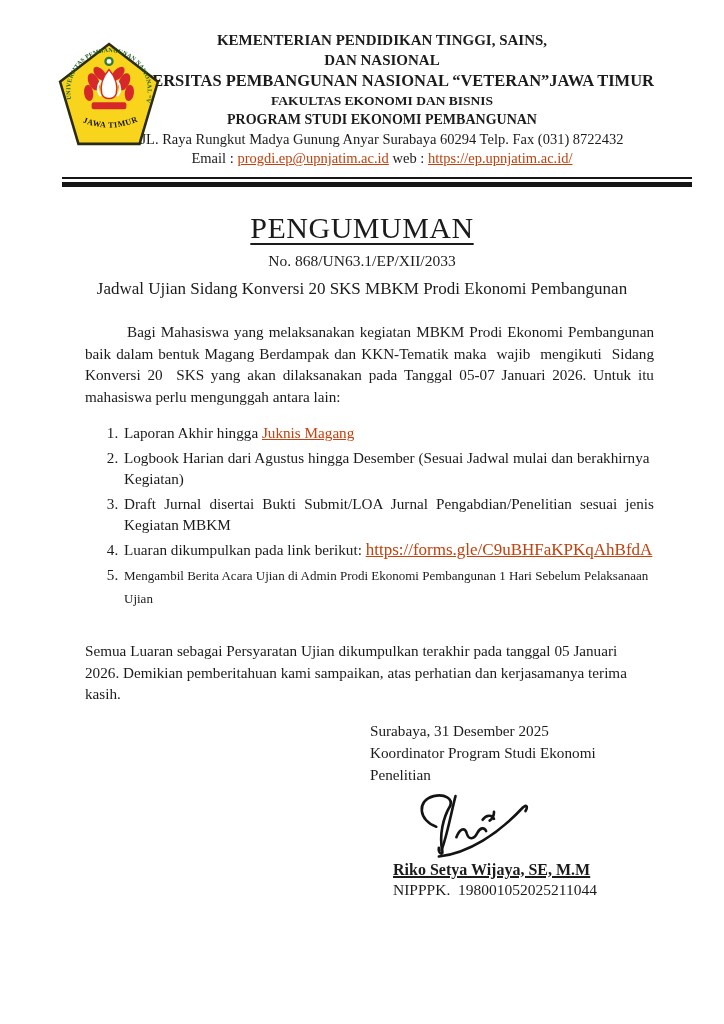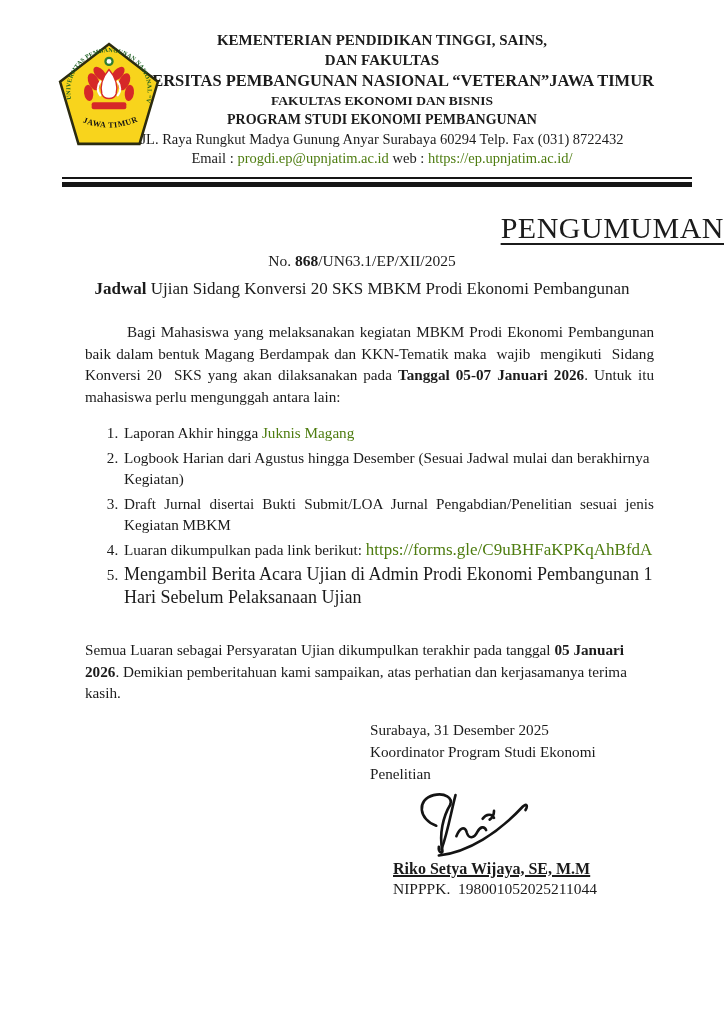--- a/index.html
+++ b/index.html
@@ -2,21 +2,21 @@
 <html><head>
 <meta charset="utf-8">
 <style>
   html,body{margin:0;padding:0;}
   body{
     width:724px;height:1024px;background:#ffffff;color:#1b1b1b;
     font-family:"Liberation Serif","DejaVu Serif",serif;
     overflow:hidden;position:relative;
   }
   .pre{white-space:pre-wrap;}
-  a{color:#4d7c0f;cursor:pointer;}
+  a{color:#c2410c;text-decoration:underline;cursor:pointer;}
 
   
   .letterhead{position:relative;padding-top:30px;}
   .logo{position:absolute;left:56px;top:40px;width:106px;height:110px;}
   .head-text{margin:0 65px 0 105px;text-align:center;line-height:1;}
   .h-line1,.h-line2{font-weight:bold;font-size:15px;line-height:20px;}
   .h-line3{font-weight:bold;font-size:16.5px;line-height:22px;}
   .h-line4{font-weight:bold;font-size:13.5px;line-height:18px;}
   .h-line5{font-weight:bold;font-size:14px;line-height:19px;}
   .h-addr{font-size:14.5px;line-height:19px;margin-top:1px;}
@@ -24,50 +24,50 @@
 
   .rule{
     margin:9px 32px 0 62px;height:3px;
     border-top:2px solid #151515;border-bottom:5px solid #151515;
   }
 
   
   .title-block{text-align:center;margin-top:24px;}
   .doc-title{
     font-size:30px;letter-spacing:.5px;font-weight:normal;margin:0;
-    text-decoration:underline;text-decoration-thickness:2px;text-underline-offset:5px;text-align:right;
+    text-decoration:underline;text-decoration-thickness:2px;text-underline-offset:5px;
   }
   .doc-no{font-size:15.5px;margin-top:7px;}
   .tentang{font-size:15.5px;margin-top:21px;}
   .subject{font-size:17px;margin-top:9px;}
 
   
   .content{margin:0 70px 0 85px;}
   .intro{
     margin-top:22px;font-size:15.2px;line-height:21.5px;
     text-align:justify;text-indent:42px;
   }
   ol.req{margin:7px 0 0 0;padding-left:37px;font-size:15.2px;}
   ol.req li{line-height:21.5px;padding-left:2px;margin-bottom:3px;}
   ol.req li.justify{text-align:justify;}
   ol.req li .biglink{font-size:17px;}
-  ol.req li.item5{font-size:18px;line-height:23px;}
+  ol.req li.item5{font-size:13px;line-height:23px;}
   ol.req li.item5::marker{font-size:15.2px;}
 
   .closing{margin-top:30px;font-size:15.2px;line-height:21.5px;}
 
   
   .sign-head{margin-left:285px;margin-top:14px;font-size:15.2px;line-height:22px;}
   .signature-wrap{margin-left:313px;margin-top:4px;height:70px;}
   .sign-name{
     margin-left:308px;font-size:16px;font-weight:bold;
     text-decoration:underline;text-decoration-thickness:1.5px;line-height:20px;
   }
   .sign-nip{margin-left:308px;font-size:15.5px;line-height:20px;}
-  .b{font-weight:bold;}
+  .b{font-weight:normal;}
 </style>
 </head>
 <body>
 
 <div class="letterhead">
   <svg class="logo" viewBox="0 0 104 108">
     <polygon points="52,4 100,41 82,102 22,102 4,41" fill="#f8d41c" stroke="#2b2b10" stroke-width="2.5"></polygon>
     <defs>
       <path id="arcTop" d="M 16,62 A 38 38 0 1 1 88,62" fill="none"></path>
       <path id="arcBottom" d="M 24,80 Q 52,92 80,80" fill="none"></path>
@@ -87,34 +87,34 @@
     <circle cx="52" cy="21" r="3.5" fill="#ffffff" stroke="#2e7d32" stroke-width="2.2"></circle>
     <path d="M 52,29 C 46,36 43,45 45,53 C 47,59 57,59 59,53 C 61,45 58,36 52,29 Z" fill="#ffffff" stroke="#d62828" stroke-width="1.4"></path>
     <path d="M 44,40 C 40,45 40,51 44,55 M 60,40 C 64,45 64,51 60,55" fill="none" stroke="#ffffff" stroke-width="2"></path>
     <text font-size="8" font-weight="bold" fill="#141414" letter-spacing="0.6">
       <textPath href="#arcBottom" startOffset="2">JAWA TIMUR</textPath>
     </text>
   </svg>
 
   <div class="head-text">
     <div class="h-line1">KEMENTERIAN PENDIDIKAN TINGGI, SAINS,</div>
-    <div class="h-line2">DAN FAKULTAS</div>
+    <div class="h-line2">DAN NASIONAL</div>
     <div class="h-line3">UNIVERSITAS PEMBANGUNAN NASIONAL “VETERAN”JAWA TIMUR</div>
     <div class="h-line4">FAKULTAS EKONOMI DAN BISNIS</div>
     <div class="h-line5">PROGRAM STUDI EKONOMI PEMBANGUNAN</div>
     <div class="h-addr">JL. Raya Rungkut Madya Gunung Anyar Surabaya 60294 Telp. Fax (031) 8722432</div>
     <div class="h-mail pre"><span>Email : </span><a>progdi.ep@upnjatim.ac.id</a><span> web : </span><a>https://ep.upnjatim.ac.id/</a></div>
   </div>
 </div>
 
 <div class="rule"></div>
 
 <div class="title-block">
   <h1 class="doc-title">PENGUMUMAN</h1>
-  <div class="doc-no pre"><span>No. </span><span class="b">868</span><span>/UN63.1/EP/XII/2025</span></div>
+  <div class="doc-no pre"><span>No. </span><span class="b">868</span><span>/UN63.1/EP/XII/2033</span></div>
   <div class="subject pre"><span class="b">Jadwal</span><span> Ujian Sidang Konversi 20 SKS MBKM Prodi Ekonomi Pembangunan</span></div>
 </div>
 
 <div class="content">
   <p class="intro pre"><span>Bagi Mahasiswa yang melaksanakan kegiatan MBKM Prodi Ekonomi Pembangunan baik dalam bentuk Magang Berdampak dan KKN-Tematik maka  wajib  mengikuti  Sidang  Konversi 20  SKS yang akan dilaksanakan pada </span><span class="b">Tanggal 05-07 Januari 2026</span><span>. Untuk itu mahasiswa perlu mengunggah antara lain:</span></p>
 
   <ol class="req">
     <li><span class="pre">Laporan Akhir hingga </span><a>Juknis Magang</a></li>
     <li><span>Logbook Harian dari Agustus hingga Desember (Sesuai Jadwal mulai dan berakhirnya Kegiatan)</span></li>
     <li class="justify"><span>Draft Jurnal disertai Bukti Submit/LOA Jurnal Pengabdian/Penelitian sesuai jenis Kegiatan MBKM</span></li>

